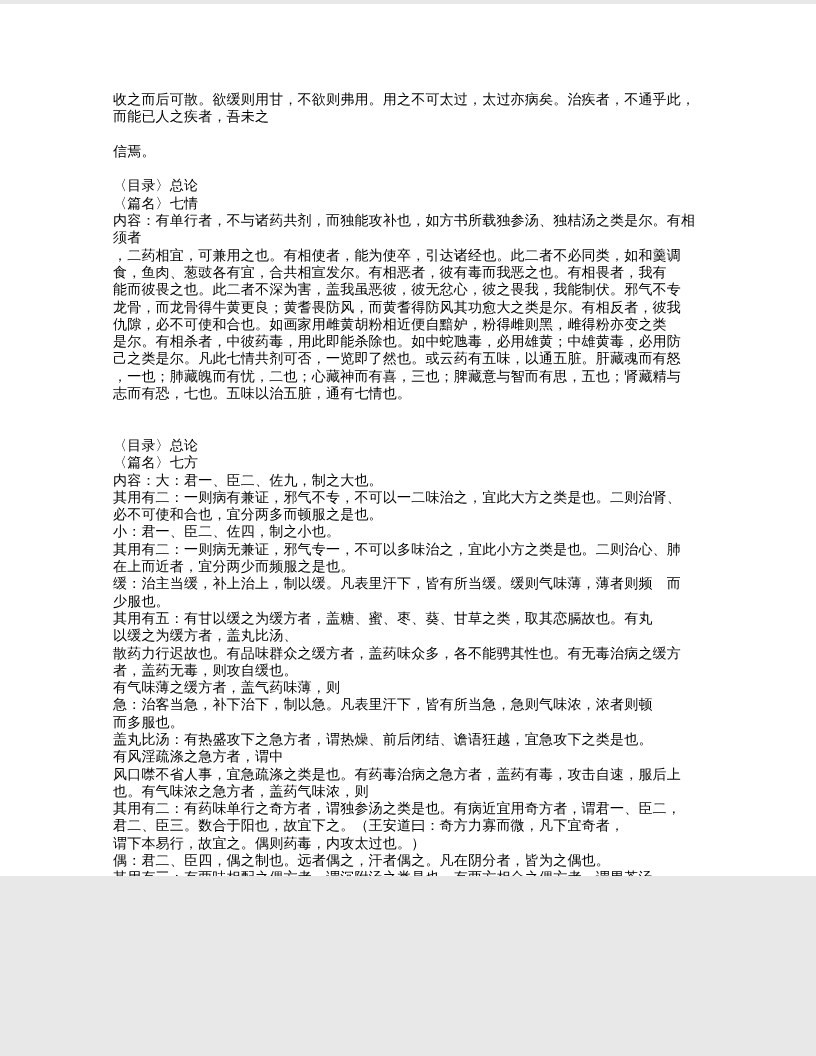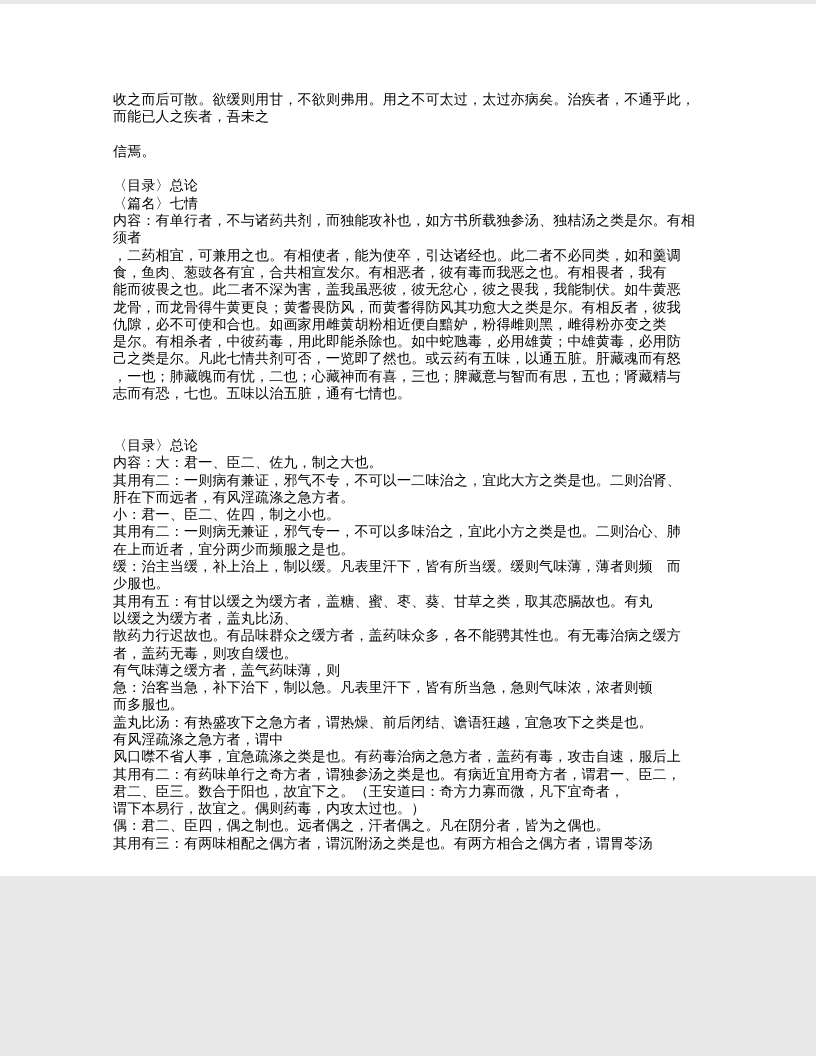--- a/index.html
+++ b/index.html
@@ -42,47 +42,49 @@
       <div class="line">而能已人之疾者，吾未之</div>
       <div class="line"></div>
       <div class="line">信焉。</div>
       <div class="line"></div>
       <div class="line">〈目录〉总论</div>
       <div class="line">〈篇名〉七情</div>
       <div class="line">内容：有单行者，不与诸药共剂，而独能攻补也，如方书所载独参汤、独桔汤之类是尔。有相</div>
       <div class="line">须者</div>
       <div class="line">，二药相宜，可兼用之也。有相使者，能为使卒，引达诸经也。此二者不必同类，如和羹调</div>
       <div class="line">食，鱼肉、葱豉各有宜，合共相宣发尔。有相恶者，彼有毒而我恶之也。有相畏者，我有</div>
-      <div class="line">能而彼畏之也。此二者不深为害，盖我虽恶彼，彼无忿心，彼之畏我，我能制伏。如牛黄恶</div>
+      <div class="line">能而彼畏之也。此二者不深为害，盖我虽恶彼，彼无忿心，彼之畏我，我能制伏。邪气不专</div>
       <div class="line">龙骨，而龙骨得牛黄更良；黄耆畏防风，而黄耆得防风其功愈大之类是尔。有相反者，彼我</div>
       <div class="line">仇隙，必不可使和合也。如画家用雌黄胡粉相近便自黯妒，粉得雌则黑，雌得粉亦变之类</div>
       <div class="line">是尔。有相杀者，中彼药毒，用此即能杀除也。如中蛇虺毒，必用雄黄；中雄黄毒，必用防</div>
       <div class="line">己之类是尔。凡此七情共剂可否，一览即了然也。或云药有五味，以通五脏。肝藏魂而有怒</div>
       <div class="line">，一也；肺藏魄而有忧，二也；心藏神而有喜，三也；脾藏意与智而有思，五也；肾藏精与</div>
       <div class="line">志而有恐，七也。五味以治五脏，通有七情也。</div>
       <div class="line"></div>
       <div class="line"></div>
       <div class="line">〈目录〉总论</div>
+      <div class="line">〈篇名〉七方</div>
       <div class="line">内容：大：君一、臣二、佐九，制之大也。</div>
       <div class="line">其用有二：一则病有兼证，邪气不专，不可以一二味治之，宜此大方之类是也。二则治肾、</div>
-      <div class="line">肝在下而远者，有风淫疏涤之急方者。</div>
+      <div class="line">必不可使和合也，宜分两多而顿服之是也。</div>
       <div class="line">小：君一、臣二、佐四，制之小也。</div>
       <div class="line">其用有二：一则病无兼证，邪气专一，不可以多味治之，宜此小方之类是也。二则治心、肺</div>
       <div class="line">在上而近者，宜分两少而频服之是也。</div>
       <div class="line">缓：治主当缓，补上治上，制以缓。凡表里汗下，皆有所当缓。缓则气味薄，薄者则频　而</div>
       <div class="line">少服也。</div>
       <div class="line">其用有五：有甘以缓之为缓方者，盖糖、蜜、枣、葵、甘草之类，取其恋膈故也。有丸</div>
       <div class="line">以缓之为缓方者，盖丸比汤、</div>
       <div class="line">散药力行迟故也。有品味群众之缓方者，盖药味众多，各不能骋其性也。有无毒治病之缓方</div>
       <div class="line">者，盖药无毒，则攻自缓也。</div>
       <div class="line">有气味薄之缓方者，盖气药味薄，则</div>
       <div class="line">急：治客当急，补下治下，制以急。凡表里汗下，皆有所当急，急则气味浓，浓者则顿</div>
       <div class="line">而多服也。</div>
       <div class="line">盖丸比汤：有热盛攻下之急方者，谓热燥、前后闭结、谵语狂越，宜急攻下之类是也。</div>
       <div class="line">有风淫疏涤之急方者，谓中</div>
       <div class="line">风口噤不省人事，宜急疏涤之类是也。有药毒治病之急方者，盖药有毒，攻击自速，服后上</div>
+      <div class="line">也。有气味浓之急方者，盖药气味浓，则</div>
       <div class="line">其用有二：有药味单行之奇方者，谓独参汤之类是也。有病近宜用奇方者，谓君一、臣二，</div>
       <div class="line">君二、臣三。数合于阳也，故宜下之。（王安道曰：奇方力寡而微，凡下宜奇者，</div>
       <div class="line">谓下本易行，故宜之。偶则药毒，内攻太过也。）</div>
       <div class="line">偶：君二、臣四，偶之制也。远者偶之，汗者偶之。凡在阴分者，皆为之偶也。</div>
       <div class="line">其用有三：有两味相配之偶方者，谓沉附汤之类是也。有两方相合之偶方者，谓胃苓汤</div>
     </div>
 </div>
 
 </body></html>

